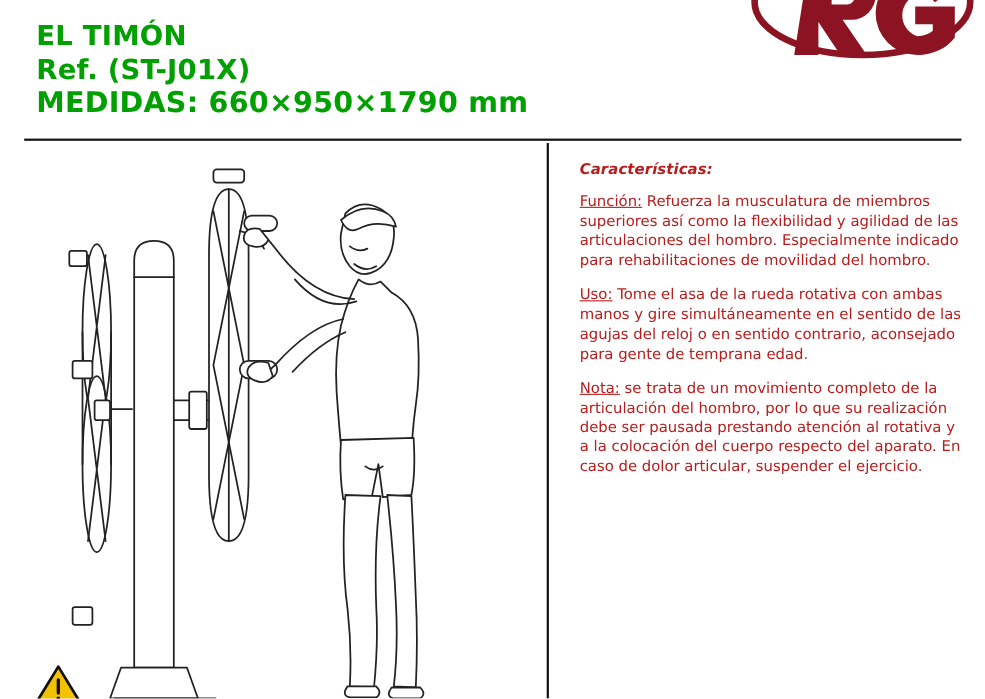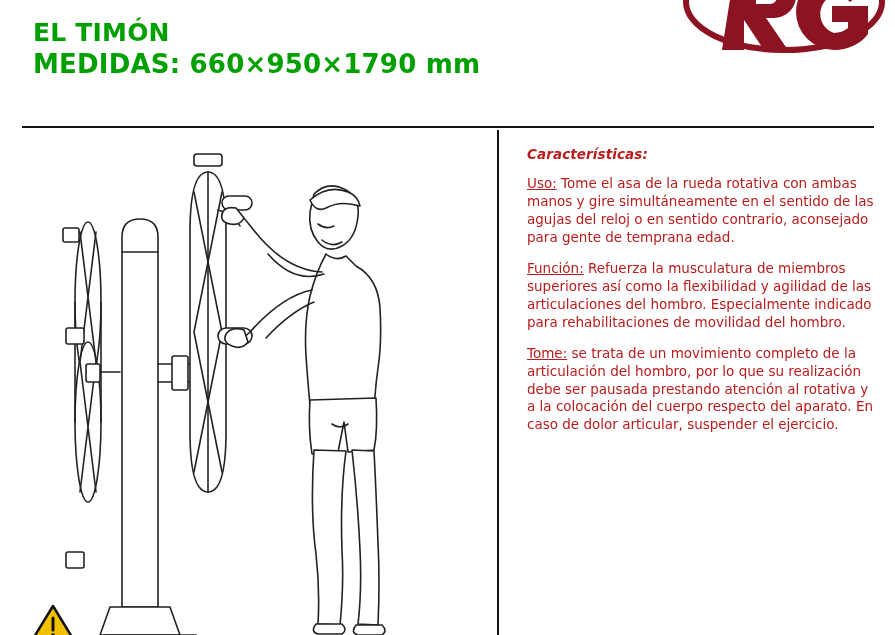--- a/index.html
+++ b/index.html
@@ -117,20 +117,21 @@
     height: 40px;
   }
 </style>
 </head>
 <body>
 
 <div class="header">
 
   <div class="title-block">
     <div class="title-line1">EL TIMÓN</div>
+    <div class="title-line2">Ref. (ST-J01X)</div>
     <div class="title-line3">MEDIDAS: 660×950×1790 mm</div>
   </div>
 
   <div class="logo">
     <svg viewBox="0 0 215 105" width="215" height="105" xmlns="http://www.w3.org/2000/svg">
 
       <ellipse cx="112" cy="36" rx="98" ry="48" fill="none" stroke="#8c1321" stroke-width="6"></ellipse>
 
       <g fill="#8c1321">
 
@@ -216,25 +217,25 @@
     <path d="M23 14 v12" stroke="#111" stroke-width="3" stroke-linecap="round"></path>
     <circle cx="23" cy="31" r="1.8" fill="#111"></circle>
   </svg>
 </div>
 
 <div class="textcol">
 
   <div class="char-head">Características:</div>
 
   <div class="para">
+    <span class="lead">Función:</span><span> Refuerza la musculatura de miembros superiores así como la flexibilidad y agilidad de las articulaciones del hombro. Especialmente indicado para rehabilitaciones de movilidad del hombro.</span>
+  </div>
+
+  <div class="para">
     <span class="lead">Uso:</span><span> Tome el asa de la rueda rotativa con ambas manos y gire simultáneamente en el sentido de las agujas del reloj o en sentido contrario, aconsejado para gente de temprana edad.</span>
   </div>
 
+
   <div class="para">
-    <span class="lead">Función:</span><span> Refuerza la musculatura de miembros superiores así como la flexibilidad y agilidad de las articulaciones del hombro. Especialmente indicado para rehabilitaciones de movilidad del hombro.</span>
-  </div>
-
-
-  <div class="para">
-    <span class="lead">Tome:</span><span> se trata de un movimiento completo de la articulación del hombro, por lo que su realización debe ser pausada prestando atención al rotativa y a la colocación del cuerpo respecto del aparato. En caso de dolor articular, suspender el ejercicio.</span>
+    <span class="lead">Nota:</span><span> se trata de un movimiento completo de la articulación del hombro, por lo que su realización debe ser pausada prestando atención al rotativa y a la colocación del cuerpo respecto del aparato. En caso de dolor articular, suspender el ejercicio.</span>
   </div>
 
 </div>
 
 </body></html>

